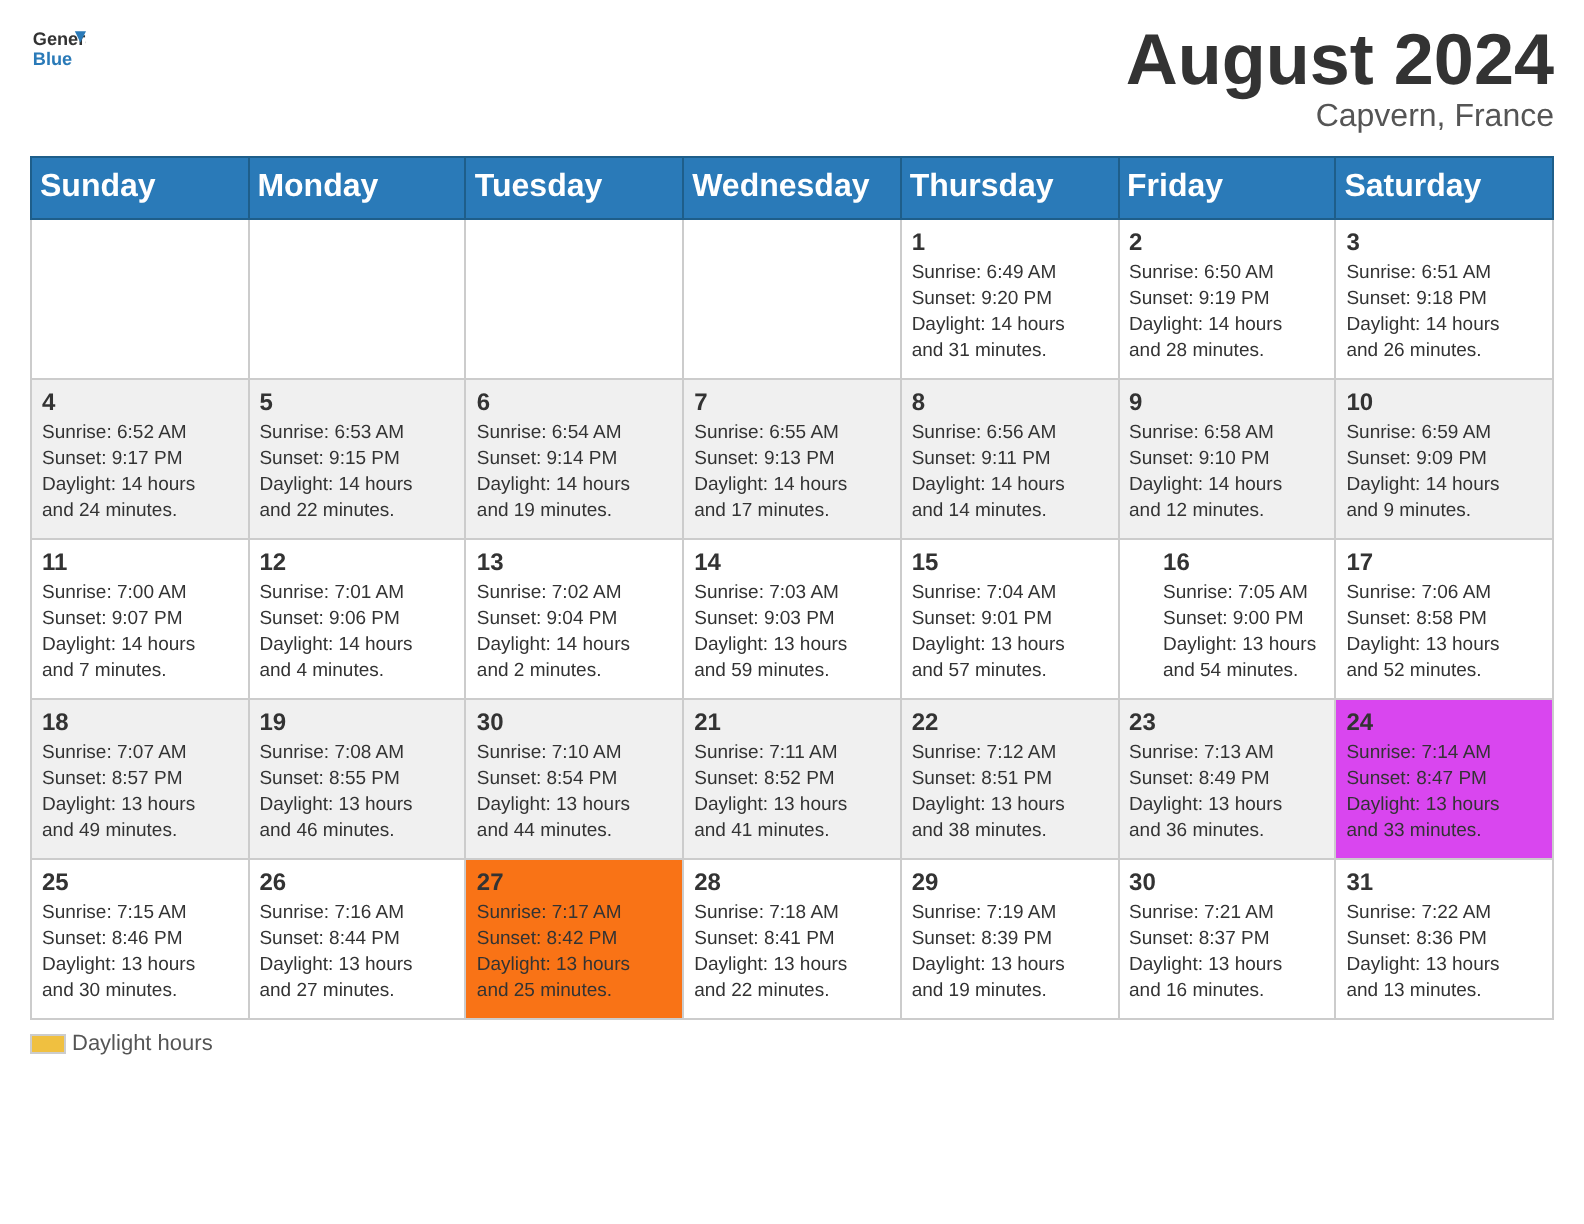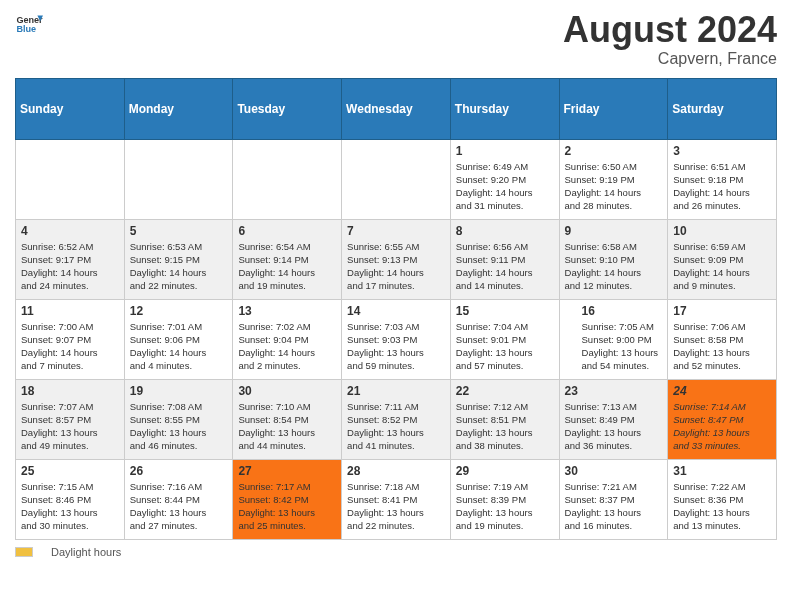--- a/index.html
+++ b/index.html
@@ -39,23 +39,23 @@
       color: #555;
     }
     .calendar-table {
       width: 100%;
       border-collapse: collapse;
       font-size: 11px;
     }
     .calendar-table th {
       background-color: #2a7ab8;
       color: #fff;
-      padding: 23px 4px;
+      padding: 6px 4px;
       text-align: left;
-      font-size: 12px;
+      font-size: 16px;
       font-weight: bold;
       border: 1px solid #1e5e8a;
       margin-top: 16px;
     }
     .calendar-table td {
       vertical-align: top;
       padding: 4px 5px;
       border: 1px solid #ccc;
       width: calc(100% / 7);
       min-height: 80px;
@@ -82,21 +82,21 @@
     }
     .empty-cell {
       background: #fff !important;
     }
     .footer-note {
       margin-top: 6px;
       font-size: 11px;
       color: #555;
       display: flex;
       align-items: center;
-      gap: 18px;
+      gap: 3px;
     }
     .daylight-bar {
       display: inline-block;
       width: 18px;
       height: 10px;
       background: #f0c040;
       border: 1px solid #ccc;
       vertical-align: middle;
     }
   </style>
@@ -226,21 +226,21 @@
           <div class="day-info">Sunrise: 7:11 AM<br>Sunset: 8:52 PM<br>Daylight: 13 hours<br>and 41 minutes.</div>
         </td>
         <td style="background-color: rgb(240, 240, 240);">
           <span class="day-number">22</span>
           <div class="day-info">Sunrise: 7:12 AM<br>Sunset: 8:51 PM<br>Daylight: 13 hours<br>and 38 minutes.</div>
         </td>
         <td style="background-color: rgb(240, 240, 240);">
           <span class="day-number">23</span>
           <div class="day-info">Sunrise: 7:13 AM<br>Sunset: 8:49 PM<br>Daylight: 13 hours<br>and 36 minutes.</div>
         </td>
-        <td style="background-color: #f97316; font-style: italic;">
+        <td style="background-color: #d946ef;">
           <span class="day-number">24</span>
           <div class="day-info">Sunrise: 7:14 AM<br>Sunset: 8:47 PM<br>Daylight: 13 hours<br>and 33 minutes.</div>
         </td>
       </tr>
       <tr>
         <td style="background-color: rgb(255, 255, 255);">
           <span class="day-number">25</span>
           <div class="day-info">Sunrise: 7:15 AM<br>Sunset: 8:46 PM<br>Daylight: 13 hours<br>and 30 minutes.</div>
         </td>
         <td style="background-color: rgb(255, 255, 255);">

